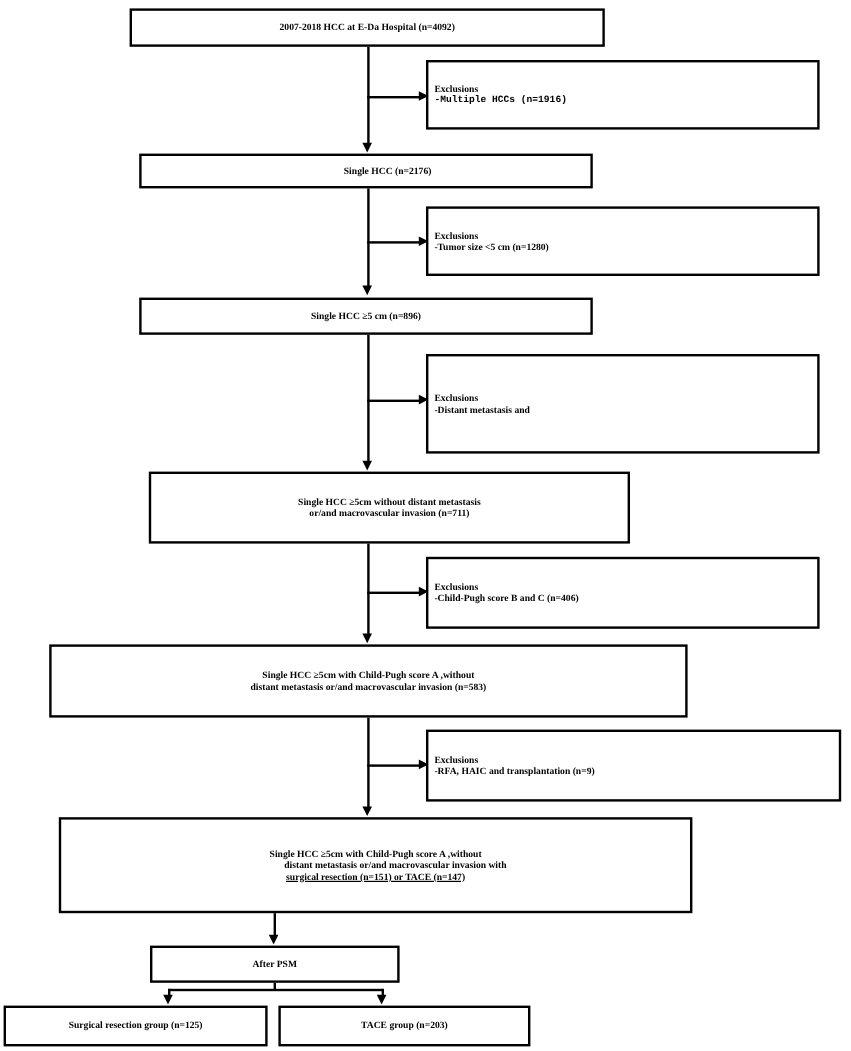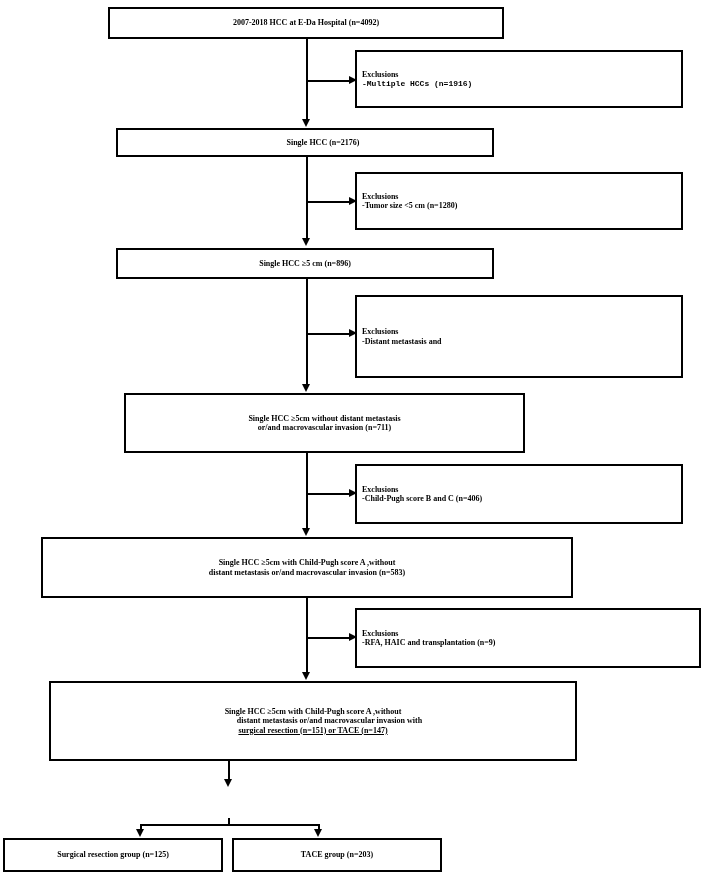--- a/index.html
+++ b/index.html
@@ -114,20 +114,23 @@
     <span class="ln" style="font-size: 8px;">Single HCC ≥5cm  with Child-Pugh score A ,without</span>
     <span class="ln" style="font-size: 8px;">distant metastasis or/and macrovascular invasion (n=583)</span>
   </div>
 
   <div class="box center" style="left:49px;top:681px;width:528px;height:80px;">
     <span class="ln" style="font-size: 8px;">Single HCC ≥5cm  with Child-Pugh score A ,without</span>
     <span class="ln" style="font-size: 8px; padding-left: 33px;">distant metastasis or/and macrovascular invasion with</span>
     <span class="ln" style="font-size: 8px; text-decoration: underline;">surgical resection (n=151) or TACE (n=147)</span>
   </div>
 
+  <div class="box center" style="left:125px;top:788px;width:208px;height:31px;">
+    <span class="ln" style="font-size: 8px;">After PSM</span>
+  </div>
 
   <div class="box center" style="left:3px;top:838px;width:220px;height:34px;">
     <span class="ln" style="font-size: 8px;">Surgical resection group (n=125)</span>
   </div>
 
   <div class="box center" style="left:232px;top:838px;width:210px;height:34px;">
     <span class="ln" style="font-size: 8px;">TACE group (n=203)</span>
   </div>
 
   <div class="box left" style="left:355px;top:50px;width:328px;height:58px;">

